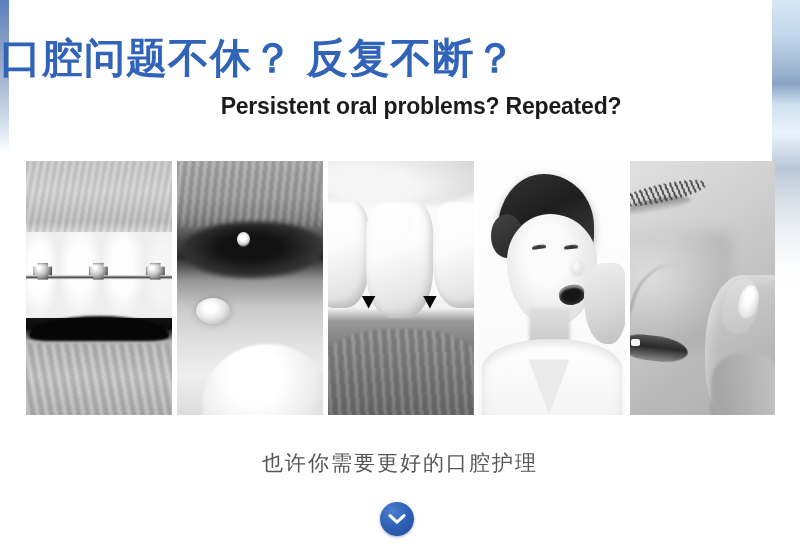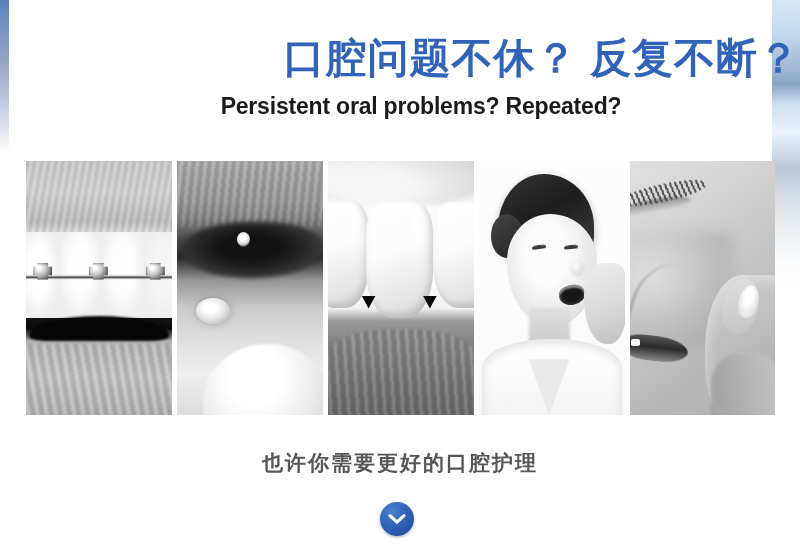--- a/index.html
+++ b/index.html
@@ -56,21 +56,21 @@
         #fbfcfd 92%,
         #ffffff 100%);
   }
 
   
   #headline {
     position: absolute;
     top: 34px;
     left: 0;
     width: 800px;
-    text-align: right;
+    text-align: left;
     font-size: 41px;
     line-height: 1.18;
     font-weight: 700;
     letter-spacing: 1px;
     color: #3164b8;
     white-space: nowrap;
   }
   #subhead {
     position: absolute;
     top: 93px;
@@ -385,21 +385,21 @@
   }
 
   
   #caption {
     position: absolute;
     top: 449px;
     left: 0;
     width: 800px;
     text-align: center;
     font-size: 21px;
-    font-weight: 700;
+    font-weight: 400;
     color: #565656;
     letter-spacing: 2px;
     white-space: nowrap;
   }
 
   #scroll-button {
     position: absolute;
     left: 380px;
     top: 502px;
     width: 34px;

